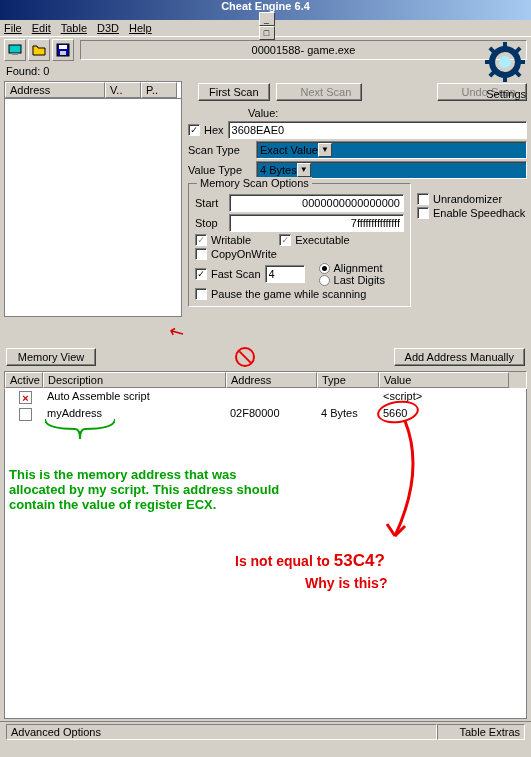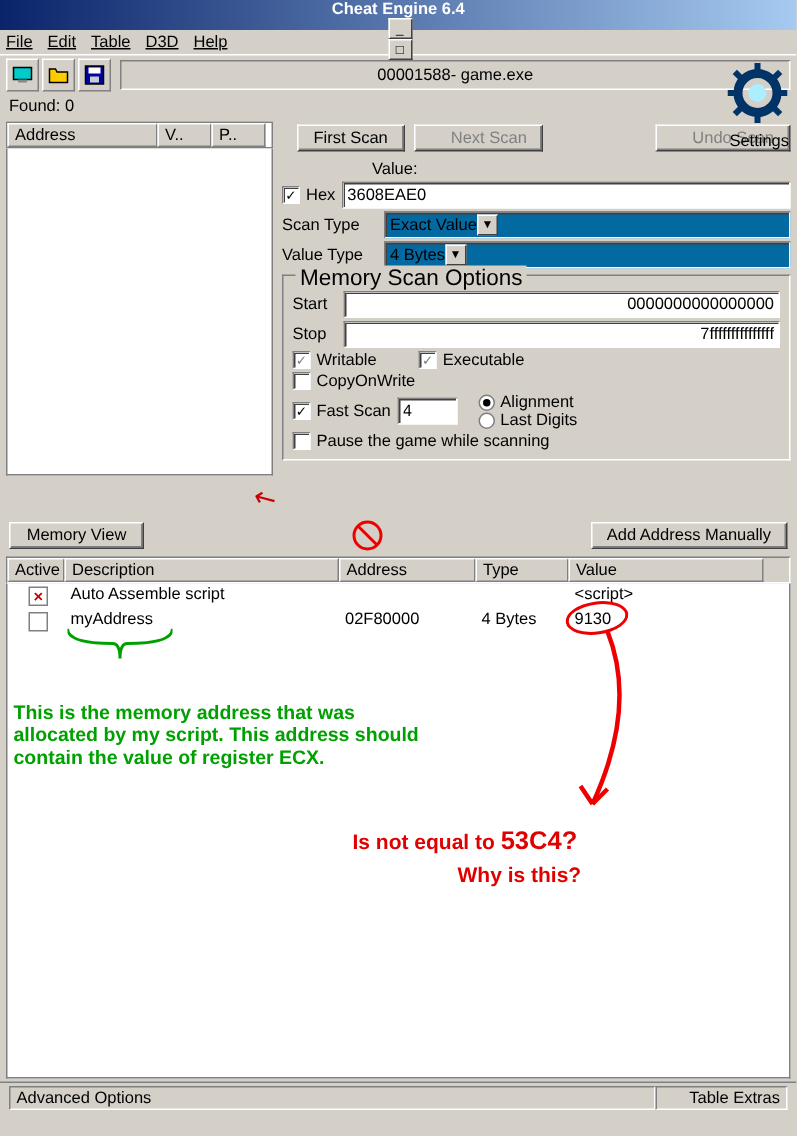--- a/index.html
+++ b/index.html
@@ -31,21 +31,21 @@
 .label { font-size: 11px; }
 .row { display: flex; align-items: center; gap: 4px; margin: 2px 0; }
 .textfield { border: 1px solid #808080; border-right-color: #fff; border-bottom-color: #fff; background: #fff; padding: 1px 3px; font-size: 11px; height: 18px; box-shadow: inset 1px 1px 0 #404040; }
 .combo { border: 1px solid #808080; border-right-color: #fff; border-bottom-color: #fff; background: #0369a1; padding: 1px 3px; font-size: 11px; height: 18px; display: flex; align-items: center; justify-content: flex-start; box-shadow: inset 1px 1px 0 #404040; }
 .combo .arrow { width: 14px; height: 14px; background: #d4d0c8; border: 1px solid #fff; border-right-color: #404040; border-bottom-color: #404040; text-align: center; font-size: 8px; line-height: 12px; }
 .checkbox { width: 12px; height: 12px; border: 1px solid #808080; border-right-color: #fff; border-bottom-color: #fff; background: #fff; box-shadow: inset 1px 1px 0 #404040; display: inline-flex; align-items: center; justify-content: center; font-size: 9px; }
 .checkbox.graycheck { color: #808080; }
 .radio { width: 11px; height: 11px; border-radius: 50%; border: 1px solid #808080; background: #fff; display: inline-flex; align-items: center; justify-content: center; }
 .radio.checked::after { content: ''; width: 5px; height: 5px; background: #000; border-radius: 50%; }
 .groupbox { border: 1px solid #808080; border-right-color: #fff; border-bottom-color: #fff; padding: 8px 6px 4px; margin: 2px 0; position: relative; }
-.groupbox .legend { position: absolute; top: -7px; left: 8px; background: #d4d0c8; padding: 0 3px; font-size: 15px; }
+.groupbox .legend { position: absolute; top: -7px; left: 8px; background: #d4d0c8; padding: 0 3px; font-size: 11px; }
 .arrowcursor { color: #c00; font-size: 18px; transform: rotate(-30deg); display: inline-block; }
 .midbtns { display: flex; align-items: center; padding: 2px 6px; gap: 24px; }
 .stopcircle { width: 20px; height: 20px; border: 2px solid #e00; border-radius: 50%; position: relative; margin: 0 auto; }
 .stopcircle::after { content: ''; position: absolute; width: 18px; height: 2px; background: #e00; transform: rotate(45deg); top: 7px; left: -1px; }
 .tablehdr { display: flex; border: 1px solid #fff; border-top-color: #808080; border-left-color: #808080; background: #d4d0c8; }
 .tablehdr div { border: 1px solid #fff; border-right-color: #808080; border-bottom-color: #808080; padding: 1px 4px; font-size: 11px; }
 .th-active { width: 38px; }
 .th-desc { width: 183px; }
 .th-addr { width: 91px; }
 .th-type { width: 62px; }
@@ -198,20 +198,30 @@
                 <span class="radio"></span>
                 <span class="label">Last Digits</span>
               </div>
           </div>
         </div>
         <div class="row">
           <span class="checkbox"></span>
           <span class="label">Pause the game while scanning</span>
         </div>
       </div>
+      <div style="width:110px;padding-top:10px">
+        <div class="row">
+            <span class="checkbox"></span>
+            <span class="label">Unrandomizer</span>
+          </div>
+        <div class="row">
+            <span class="checkbox"></span>
+            <span class="label">Enable Speedhack</span>
+          </div>
+      </div>
     </div>
   </div>
 </div>
 
 <div style="display:flex;padding:2px 6px;align-items:flex-end">
   <div style="flex:0 0 178px;text-align:right"><span class="arrowcursor">↖</span></div>
 </div>
 
 <div class="midbtns">
   <div class="btn" style="min-width:90px">Memory View</div>
@@ -235,21 +245,21 @@
       <div class="th-desc">Auto Assemble script</div>
       <div class="th-addr"></div>
       <div class="th-type"></div>
       <div class="th-val">&lt;script&gt;</div>
     </div>
     <div class="tablerow">
       <div class="th-active"><span class="chk"></span></div>
       <div class="th-desc">myAddress</div>
       <div class="th-addr">02F80000</div>
       <div class="th-type">4 Bytes</div>
-      <div class="th-val">9130</div>
+      <div class="th-val">5660</div>
     </div>
 
     <svg style="position:absolute;left:40px;top:30px" width="70" height="24">
         <path d="M0 0 Q0 10 30 10 Q35 10 35 20 Q35 10 40 10 Q70 10 70 0" fill="none" stroke="#00a000" stroke-width="2"></path>
       </svg>
     <div class="redcircle" style="left:372px;top:12px"></div>
 
     <div class="annot-green" style="left:4px;top:78px;white-space:pre-line">This is the memory address that was
 allocated by my script. This address should
 contain the value of register ECX.</div>

